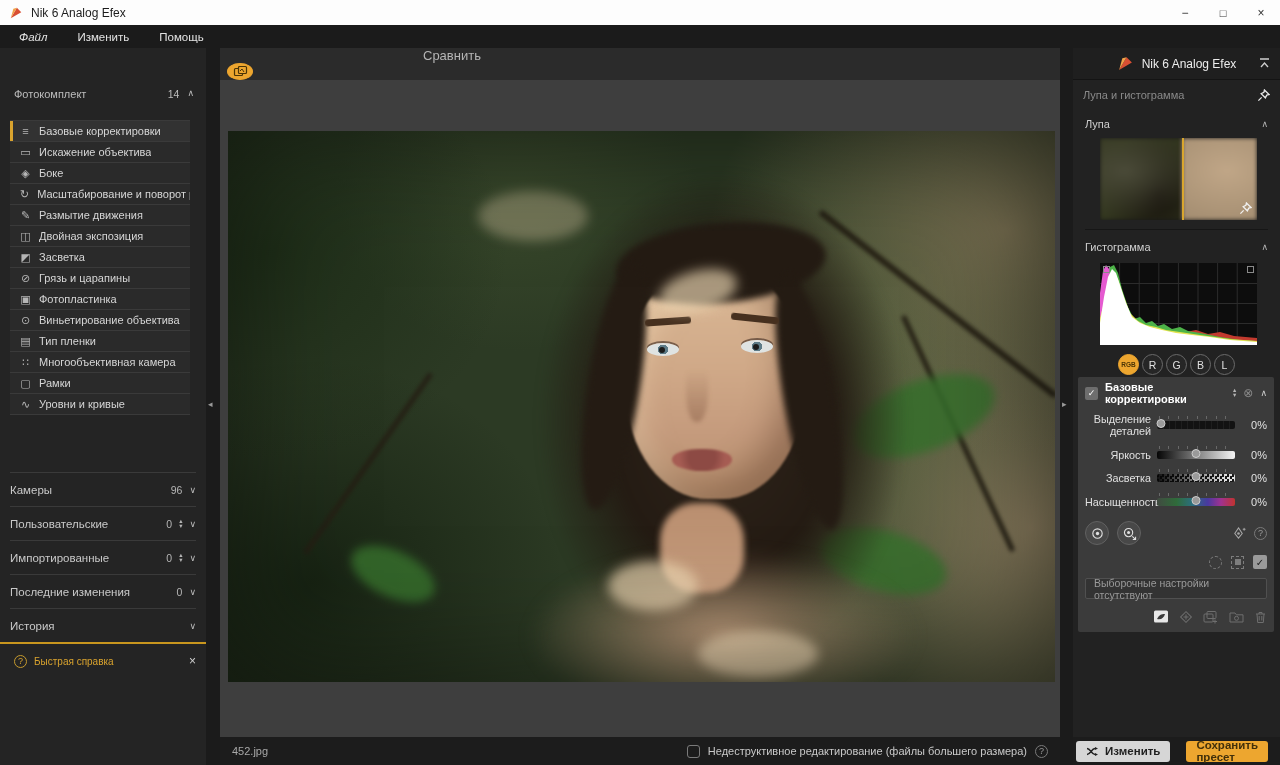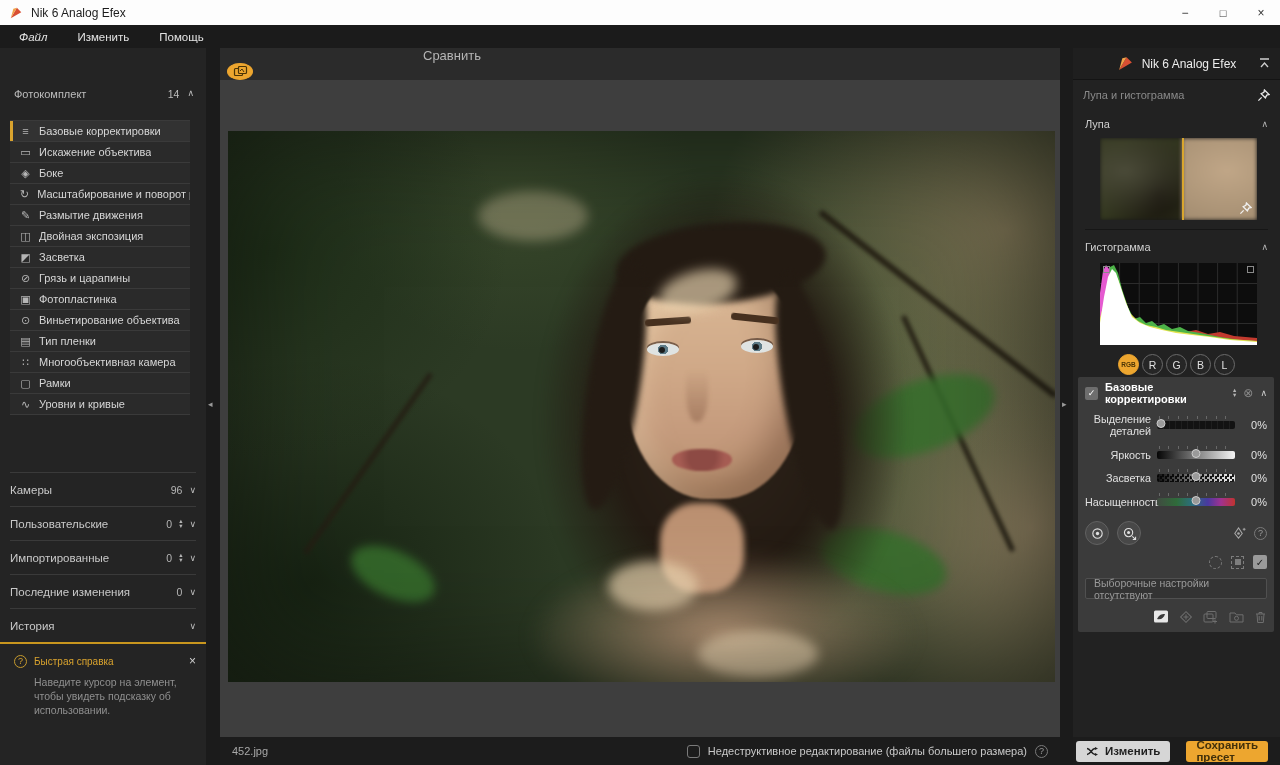--- a/index.html
+++ b/index.html
@@ -321,21 +321,20 @@
     </div>
 
     <div class="ydivider"></div>
 
     <div class="qhelp">
       <div class="qh-row">
         <span class="qcirc">?</span>
         <span class="qh-title">Быстрая справка</span>
         <span class="qh-close">×</span>
       </div>
-      <div class="qh-body">Наведите курсор на элемент, чтобы увидеть подсказку об использовании.</div>
     </div>
   </div>
 
   <div class="lstrip">
     <span class="edge-arrow">◂</span>
   </div>
   <div class="rstrip">
     <span class="edge-arrow">▸</span>
   </div>
 

